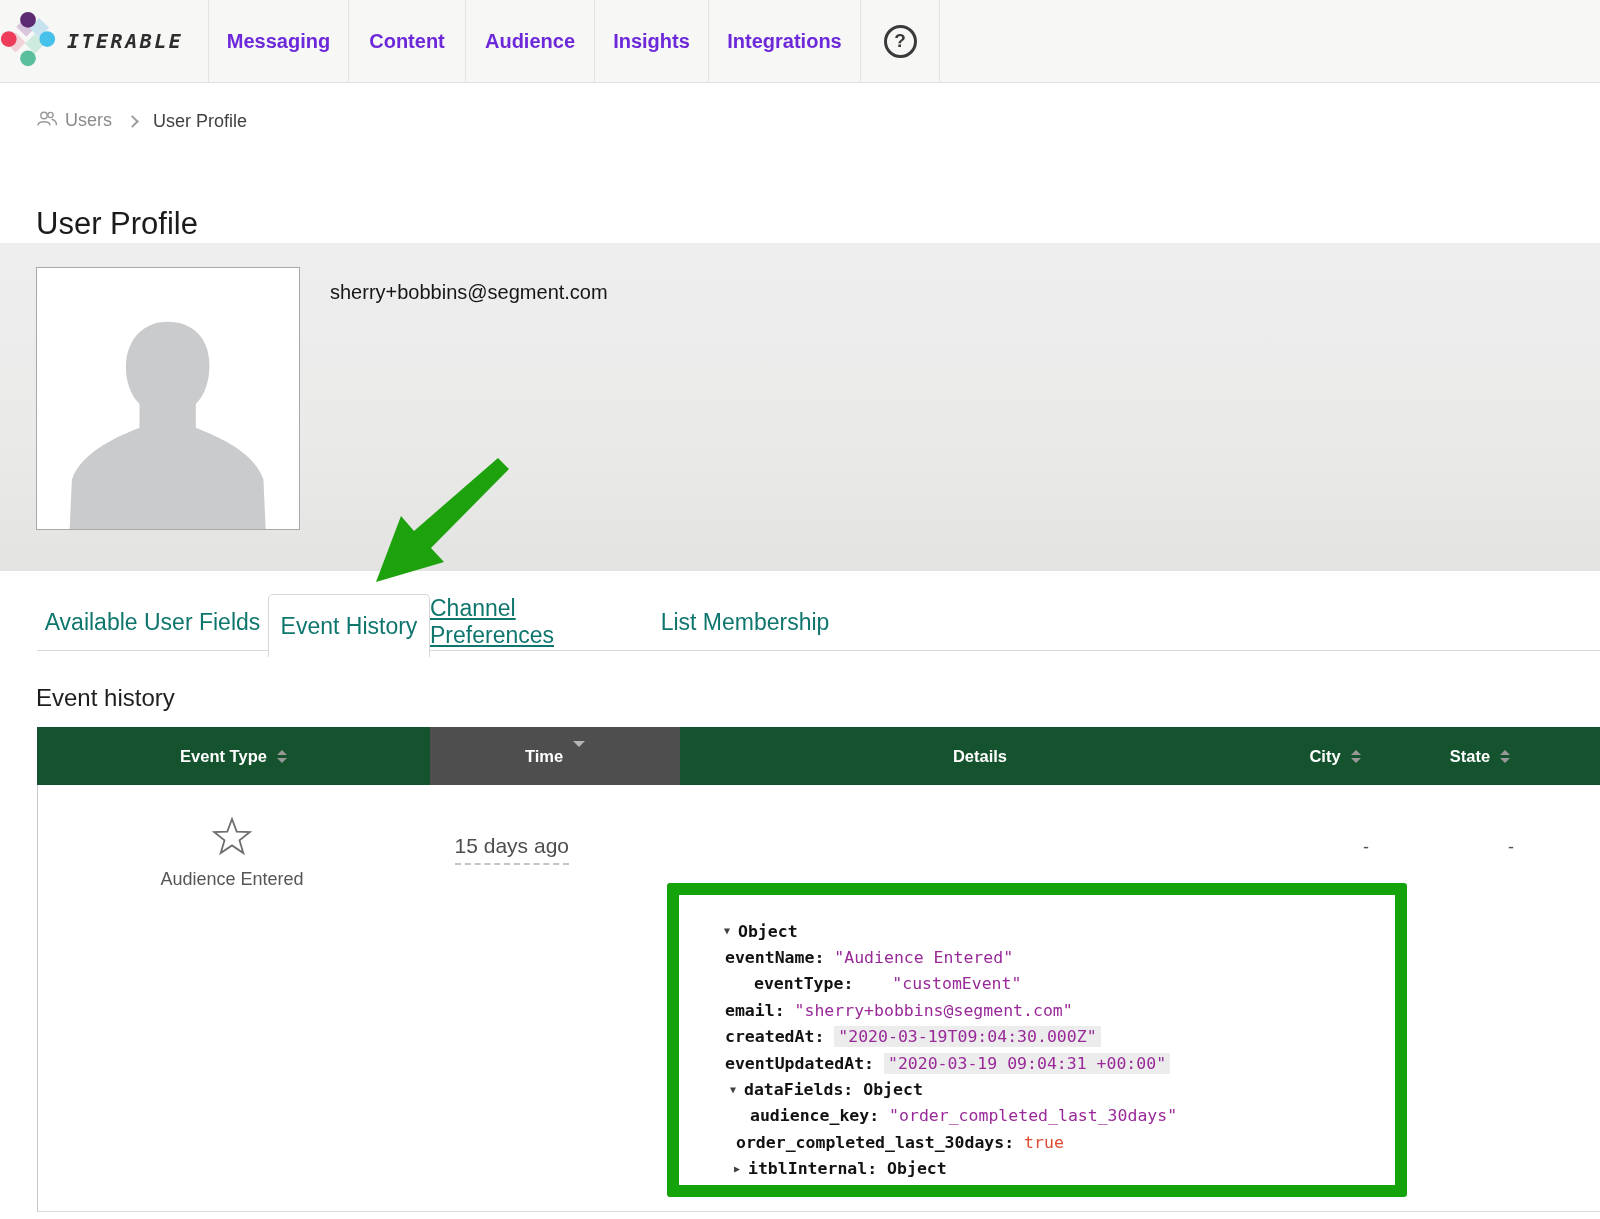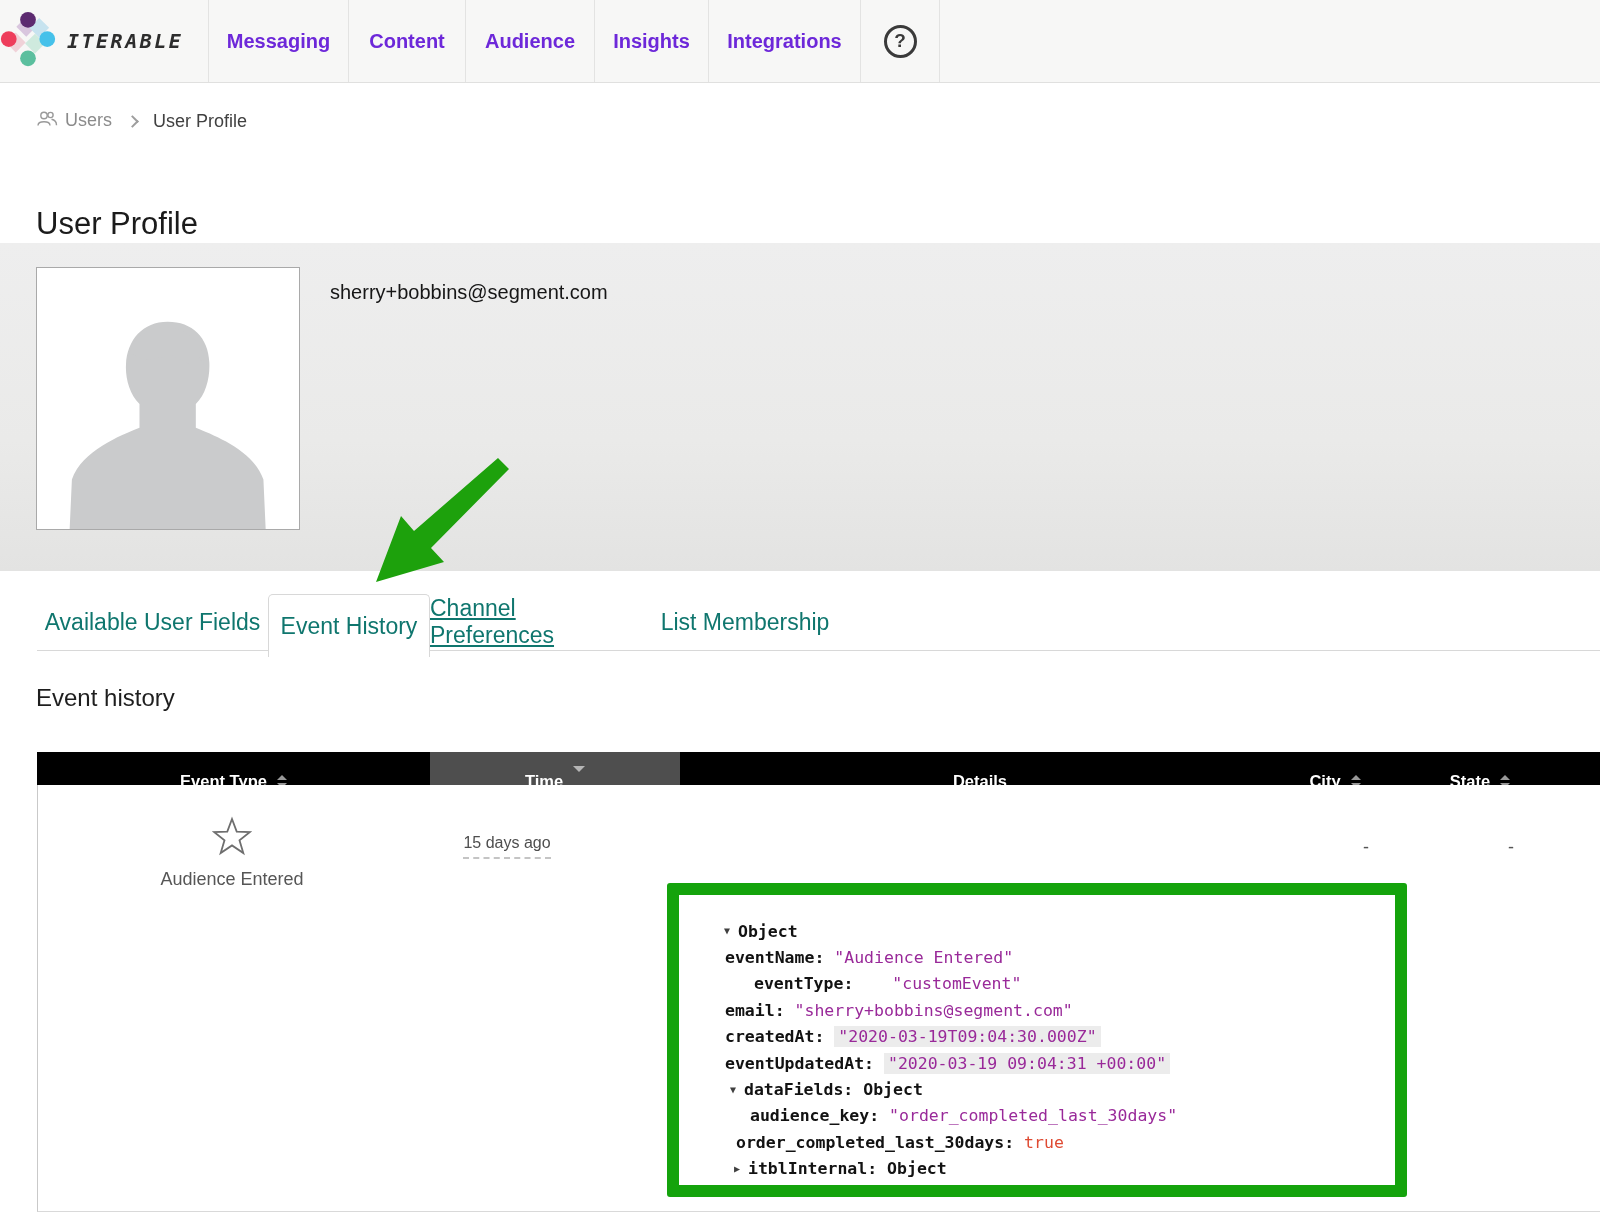--- a/index.html
+++ b/index.html
@@ -43,36 +43,36 @@
   
   .tabbar { position:absolute; left:37px; top:594px; width:1563px; height:57px;
             border-bottom:1px solid #d8d8d8; display:flex; align-items:stretch; }
   .tab { display:flex; align-items:center; justify-content:center; font-size:23px; color:#0f766e; cursor:pointer; }
   .tab.active { background:#fff; border:1px solid #d8d8d8; border-bottom:none;
                 border-radius:5px 5px 0 0; height:63px; margin-bottom:-6px; z-index:2; }
 
   .section-heading { position:absolute; left:36px; top:664px; font-size:24px; font-weight:500; color:#1e1e1e; }
 
   
-  .thead { position:absolute; left:37px; top:752px; width:1563px; height:58px; background:#000000; display:flex; }
+  .thead { position:absolute; left:37px; top:727px; width:1563px; height:58px; background:#14532d; display:flex; }
   .th { display:flex; align-items:center; justify-content:center; gap:10px; color:#fff;
         font-weight:700; font-size:16.5px; cursor:pointer; }
   .th.active { background:#4e4e4e; }
   .tri-up { width:0; height:0; border-left:5px solid transparent; border-right:5px solid transparent;
             border-bottom:5px solid #989898; }
   .tri-down { width:0; height:0; border-left:5px solid transparent; border-right:5px solid transparent;
               border-top:5px solid #989898; }
   .sort-both { display:flex; flex-direction:column; gap:3px; }
   .sort-desc .tri-down { border-left-width:6px; border-right-width:6px; border-top-width:6px; border-top-color:#b5b5b5; }
 
   .trow { position:absolute; left:37px; top:785px; width:1563px; height:427px; background:#fff;
           border-left:1px solid #c9c9c9; border-bottom:1px solid #d9d9d9; }
   .star-wrap { position:absolute; left:174px; top:31px; }
   .event-label { position:absolute; left:44px; top:84px; width:300px; text-align:center; font-size:18px; color:#565656; }
-  .time-label { position:absolute; left:389px; top:49px; width:160px; text-align:center; font-size:16px; color:#4e4e4e; }
+  .time-label { position:absolute; left:371px; top:49px; width:160px; text-align:right; font-size:21px; color:#4e4e4e; }
   .time-label span { border-bottom:2px dashed #c4c4c4; padding-bottom:6px; cursor:pointer; }
   .cell-city  { position:absolute; left:1273px; top:52px; width:110px; text-align:center; font-size:18px; color:#555; }
   .cell-state { position:absolute; left:1383px; top:52px; width:180px; text-align:center; font-size:18px; color:#555; }
 
   
   .details-box { position:absolute; left:629px; top:98px; width:740px; height:314px;
                  border:12px solid #14a30c; border-radius:3px; background:#fff;
                  padding:23px 10px 0 45px; overflow:hidden; }
   .json-line { display:flex; align-items:center; height:26.4px; white-space:pre;
                font-family:"DejaVu Sans Mono", monospace; font-size:16.5px; color:#121212; }

